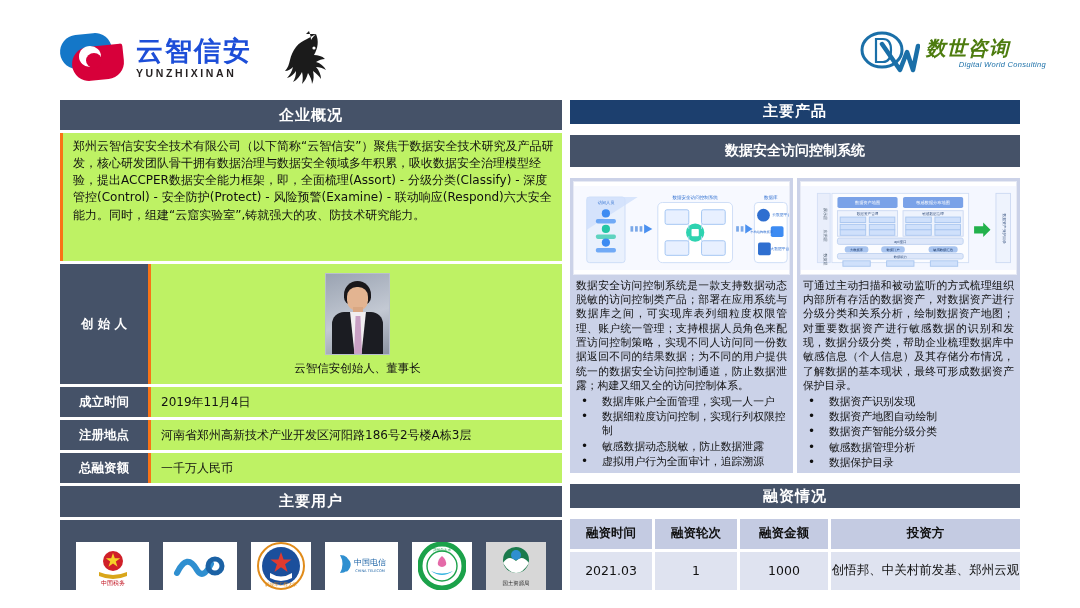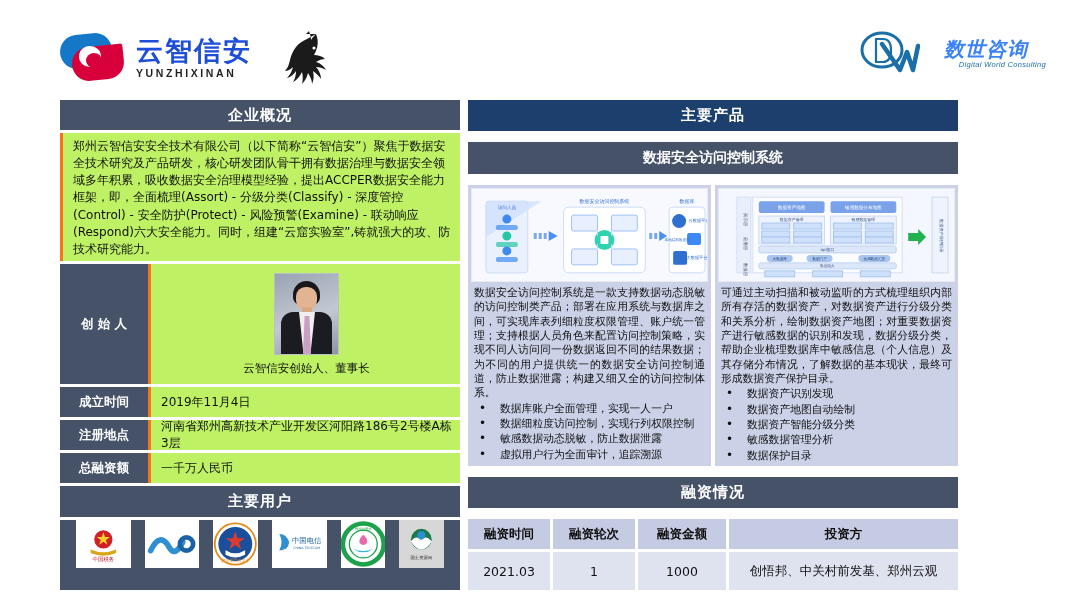--- a/index.html
+++ b/index.html
@@ -23,27 +23,27 @@
   .swirl .hole2{position:absolute;left:26px;top:19px;width:16px;height:15px;background:#d7003a;border-radius:50%;}
   .brand-cn{font-size:27px;font-weight:bold;color:#1d4ed8;letter-spacing:2px;line-height:1;
             font-family:"DejaVu Sans",sans-serif;}
   .brand-en{font-size:10.5px;font-weight:bold;color:#231f20;letter-spacing:2.6px;margin-top:3px;
             font-family:"Liberation Sans",sans-serif;}
   .horse{margin-left:14px;}
 
   .logo-right{position:absolute;right:34px;top:30px;display:flex;align-items:center;gap:6px;}
   .dw-mark{position:relative;width:62px;height:48px;}
   .dw-text{line-height:1.05;}
-  .dw-cn{font-size:20px;font-weight:bold;color:#3b82f6;font-family:Liberation Serif, serif;
-         font-style:italic;letter-spacing:1px;text-align:center;}
+  .dw-cn{font-size:20px;font-weight:bold;color:#4d7c0f;font-family:Liberation Mono, monospace;
+         font-style:italic;letter-spacing:1px;}
   .dw-en{font-size:7.5px;color:#1a6fa8;font-style:italic;letter-spacing:.3px;margin-top:1px;padding-left:33px;}
 
   
   .frame{position:absolute;left:60px;top:100px;width:960px;height:490px;display:flex;gap:8px;}
-  .col-left{width:400px;display:flex;flex-direction:column;}
+  .col-left{width:502px;display:flex;flex-direction:column;}
   .col-right{width:490px;display:flex;flex-direction:column;gap:8px;}
 
   .bar{background:#455268;color:#fff;font-weight:bold;font-size:15px;
        display:flex;align-items:center;justify-content:center;letter-spacing:1px;
        font-family:"DejaVu Sans",sans-serif;}
   .bar.navy{background:#1c3f6e;}
   .bar.h32{height:32px;}
 
   
   .ltable{flex:1;display:flex;flex-direction:column;background:#d5dae3;margin-top:3px;}
@@ -84,21 +84,21 @@
   .shot{margin:3px 3px 0 3px;background:#fff;height:92px;position:relative;overflow:hidden;
         border:1px solid #e7eaf4;}
   .prod-body{padding:4px 6px 3px 6px;font-size:10.8px;line-height:1.33;color:#101010;
              font-family:"DejaVu Sans",sans-serif;}
   .prod-body p{margin:0 0 1px 0;text-align:justify;}
   .blist{margin:0;padding:0;list-style:none;}
   .blist li{position:relative;padding-left:26px;margin-top:1px;}
   .blist li::before{content:"•";position:absolute;left:5px;top:-1px;font-size:12px;}
 
   
-  .users{margin-top:3px;height:74px;background:#455268;display:flex;align-items:flex-start;
+  .users{margin-top:3px;height:74px;background:#455268;display:flex;align-items:flex-end;
          justify-content:flex-start;gap:14px;padding:0 16px;}
   .ulogo{width:62px;height:48px;background:#fff;display:flex;align-items:center;justify-content:center;
          position:relative;overflow:hidden;}
   .ulogo.wide{width:76px;}
   .ulogo.gray{background:#d7d7d7;}
 
   
   .ftable{margin-top:3px;background:#cbd2e8;flex:1;display:flex;flex-direction:column;}
   .frow{display:flex;border-bottom:3px solid #fff;}
   .frow:last-child{border-bottom:none;}

